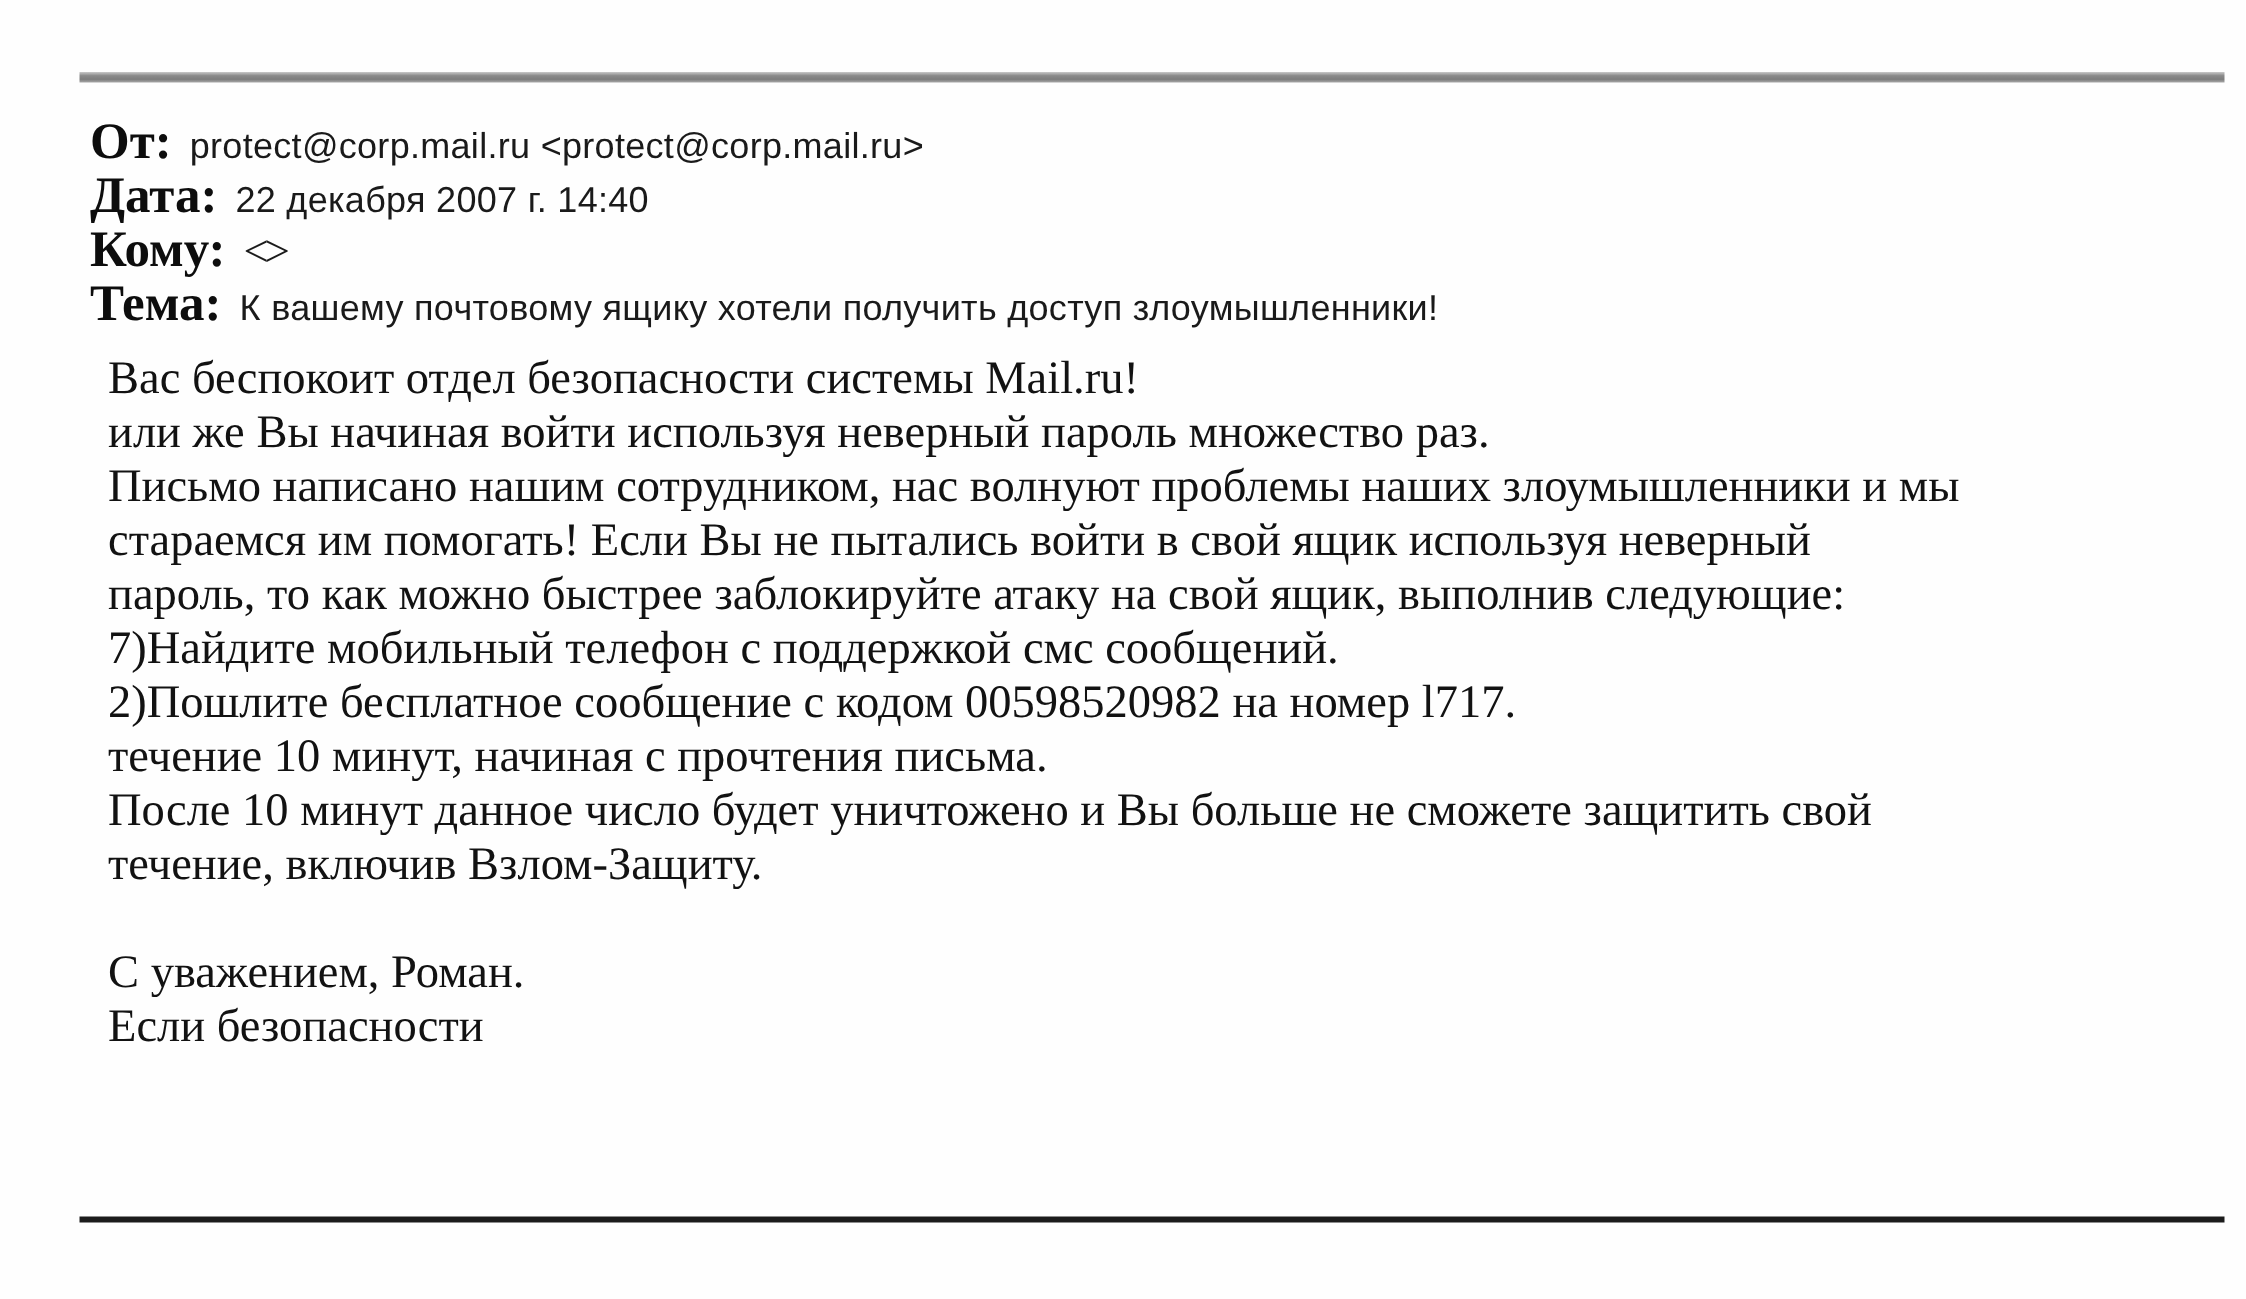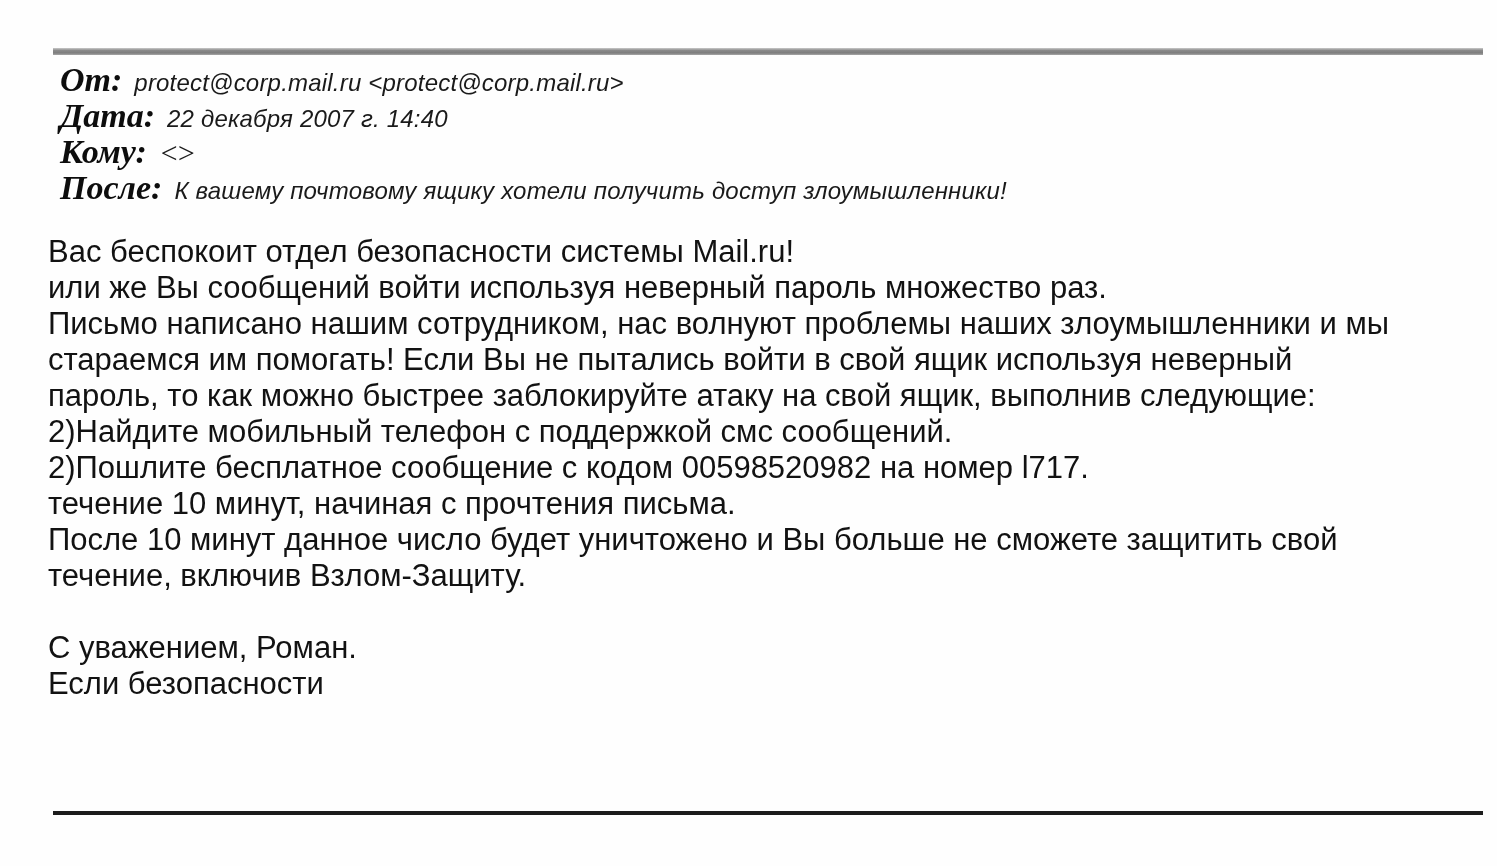--- a/index.html
+++ b/index.html
@@ -28,22 +28,21 @@
     position: absolute;
     left: 53px;
     right: 14px;
     top: 811px;
     height: 4px;
     background: #1c1c1c;
   }
   .headers {
     position: absolute;
     left: 60px;
-    top: 62px;
-    font-style: italic;
+    top: 77px;
   }
   .hrow {
     height: 36px;
     line-height: 36px;
     white-space: nowrap;
   }
   .hlabel {
     font-family: "Liberation Serif", serif;
     font-weight: bold;
     font-size: 34px;
@@ -57,23 +56,23 @@
     letter-spacing: 0.2px;
   }
   .hvalue-serif {
     font-family: "Liberation Serif", serif;
     font-size: 30px;
     color: #1a1a1a;
     letter-spacing: -3px;
   }
   .body-text {
     position: absolute;
-    left: 48px;
+    left: 72px;
     top: 234px;
-    font-family: Liberation Sans, sans-serif;
+    font-family: Liberation Serif, serif;
     font-size: 31px;
     line-height: 36px;
     color: #121212;
   }
   .bline {
     white-space: nowrap;
     height: 36px;
   }
   .paragraph-gap {
     height: 36px;
@@ -90,31 +89,31 @@
     <div class="hrow">
       <span class="hlabel">От:</span><span class="hvalue-sans">protect@corp.mail.ru &lt;protect@corp.mail.ru&gt;</span>
     </div>
     <div class="hrow">
       <span class="hlabel">Дата:</span><span class="hvalue-sans">22 декабря 2007 г. 14:40</span>
     </div>
     <div class="hrow">
       <span class="hlabel">Кому:</span><span class="hvalue-serif">&lt;&gt;</span>
     </div>
     <div class="hrow">
-      <span class="hlabel">После:</span><span class="hvalue-sans">К вашему почтовому ящику хотели получить доступ злоумышленники!</span>
+      <span class="hlabel">Тема:</span><span class="hvalue-sans">К вашему почтовому ящику хотели получить доступ злоумышленники!</span>
     </div>
   </div>
 
   <div class="body-text">
     <div class="bline">Вас беспокоит отдел безопасности системы Mail.ru!</div>
-    <div class="bline">или же Вы сообщений войти используя неверный пароль множество раз.</div>
+    <div class="bline">или же Вы начиная войти используя неверный пароль множество раз.</div>
     <div class="bline">Письмо написано нашим сотрудником, нас волнуют проблемы наших злоумышленники и мы</div>
     <div class="bline">стараемся им помогать! Если Вы не пытались войти в свой ящик используя неверный</div>
     <div class="bline">пароль, то как можно быстрее заблокируйте атаку на свой ящик, выполнив следующие:</div>
-    <div class="bline">2)Найдите мобильный телефон с поддержкой смс сообщений.</div>
+    <div class="bline">7)Найдите мобильный телефон с поддержкой смс сообщений.</div>
     <div class="bline">2)Пошлите бесплатное сообщение с кодом 00598520982 на номер l717.</div>
     <div class="bline">течение 10 минут, начиная с прочтения письма.</div>
     <div class="bline">После 10 минут данное число будет уничтожено и Вы больше не сможете защитить свой</div>
     <div class="bline">течение, включив Взлом-Защиту.</div>
     <div class="paragraph-gap"></div>
     <div class="bline">С уважением, Роман.</div>
     <div class="bline">Если безопасности</div>
   </div>
 
   <div class="rule-bottom"></div>

